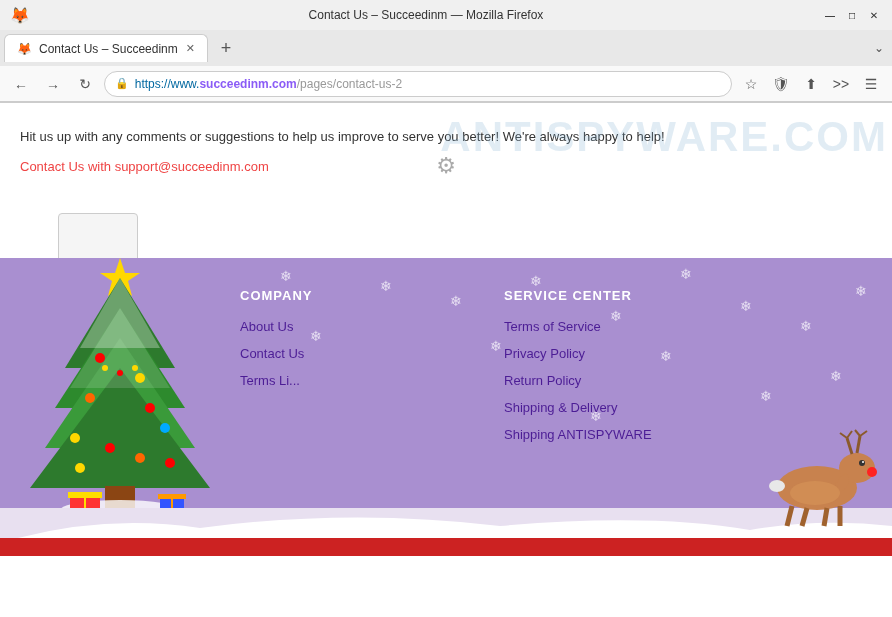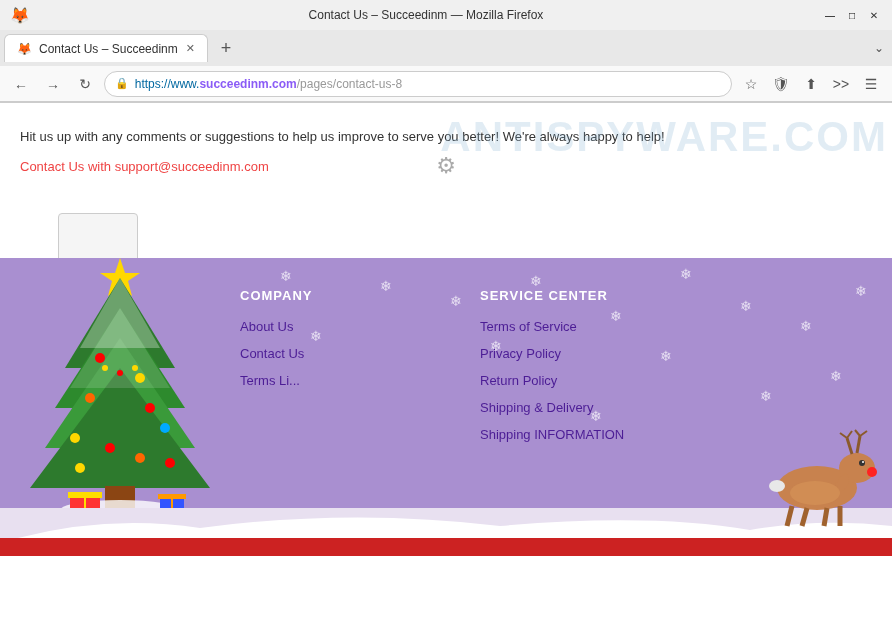--- a/index.html
+++ b/index.html
@@ -121,21 +121,21 @@
     
     .footer {
       background: #a98fd0;
       position: relative;
       overflow: hidden;
       min-height: 280px;
     }
     .footer-content {
       display: flex;
       padding: 30px 30px 20px 240px;
-      gap: 60px;
+      gap: 84px;
       position: relative;
       z-index: 2;
     }
     .footer-col { min-width: 180px; }
     .footer-col-title {
       font-size: 13px;
       font-weight: bold;
       color: #fff;
       letter-spacing: 1px;
       margin-bottom: 16px;
@@ -234,21 +234,21 @@
     <div class="tab-bar-expand">⌄</div>
   </div>
 
   <div class="nav-bar">
     <button class="nav-btn">←</button>
     <button class="nav-btn">→</button>
     <button class="nav-btn">↻</button>
     <div class="address-bar">
       <span style="font-size:11px;color:#666;">🔒</span>
       <span style="font-size:12px;color:#333;">
-        <span style="color:#0369a1;">https://www.</span><span style="color:#8b5cf6;font-weight:bold;">succeedinm.com</span><span style="color:#999;">/pages/contact-us-8</span>
+        <span style="color:#0369a1;">https://www.</span><span style="color:#8b5cf6;font-weight:bold;">succeedinm.com</span><span style="color:#999;">/pages/contact-us-2</span>
       </span>
     </div>
     <div class="nav-right">
       <button class="nav-btn">☆</button>
       <button class="nav-btn">🛡</button>
       <button class="nav-btn">⬆</button>
       <button class="nav-btn">&gt;&gt;</button>
       <button class="nav-btn">☰</button>
     </div>
   </div>
@@ -289,21 +289,21 @@
       <a class="footer-link">About Us</a>
       <a class="footer-link">Contact Us</a>
       <a class="footer-link">Terms Li...</a>
     </div>
     <div class="footer-col">
       <div class="footer-col-title">SERVICE CENTER</div>
       <a class="footer-link">Terms of Service</a>
       <a class="footer-link">Privacy Policy</a>
       <a class="footer-link">Return Policy</a>
       <a class="footer-link">Shipping &amp; Delivery</a>
-      <a class="footer-link">Shipping INFORMATION</a>
+      <a class="footer-link">Shipping ANTISPYWARE</a>
     </div>
   </div>
 
   <div class="tree-container">
     <svg viewBox="0 0 220 290" xmlns="http://www.w3.org/2000/svg" width="220" height="290">
 
       <polygon points="110,10 115,25 130,25 118,33 122,48 110,40 98,48 102,33 90,25 105,25" fill="#FFD700"></polygon>
 
       <polygon points="110,30 55,120 165,120" fill="#2d7a2d"></polygon>
       <polygon points="110,60 45,160 175,160" fill="#2d8a2d"></polygon>

